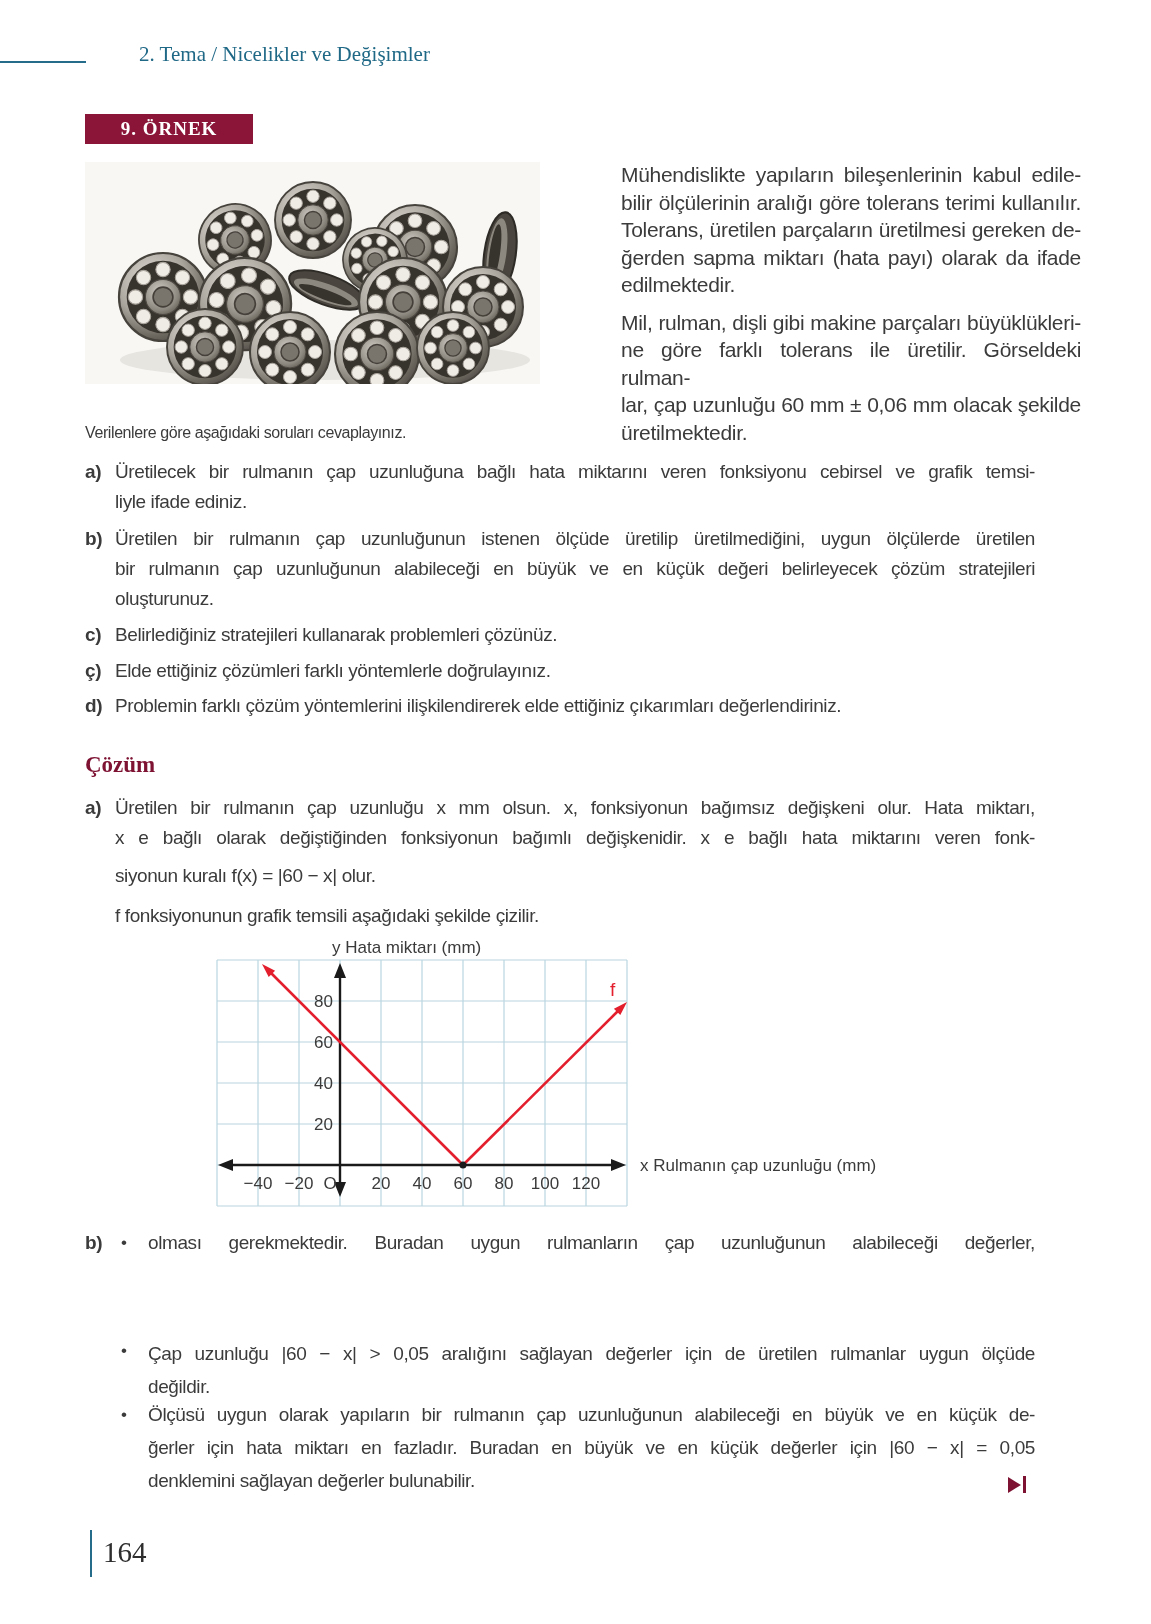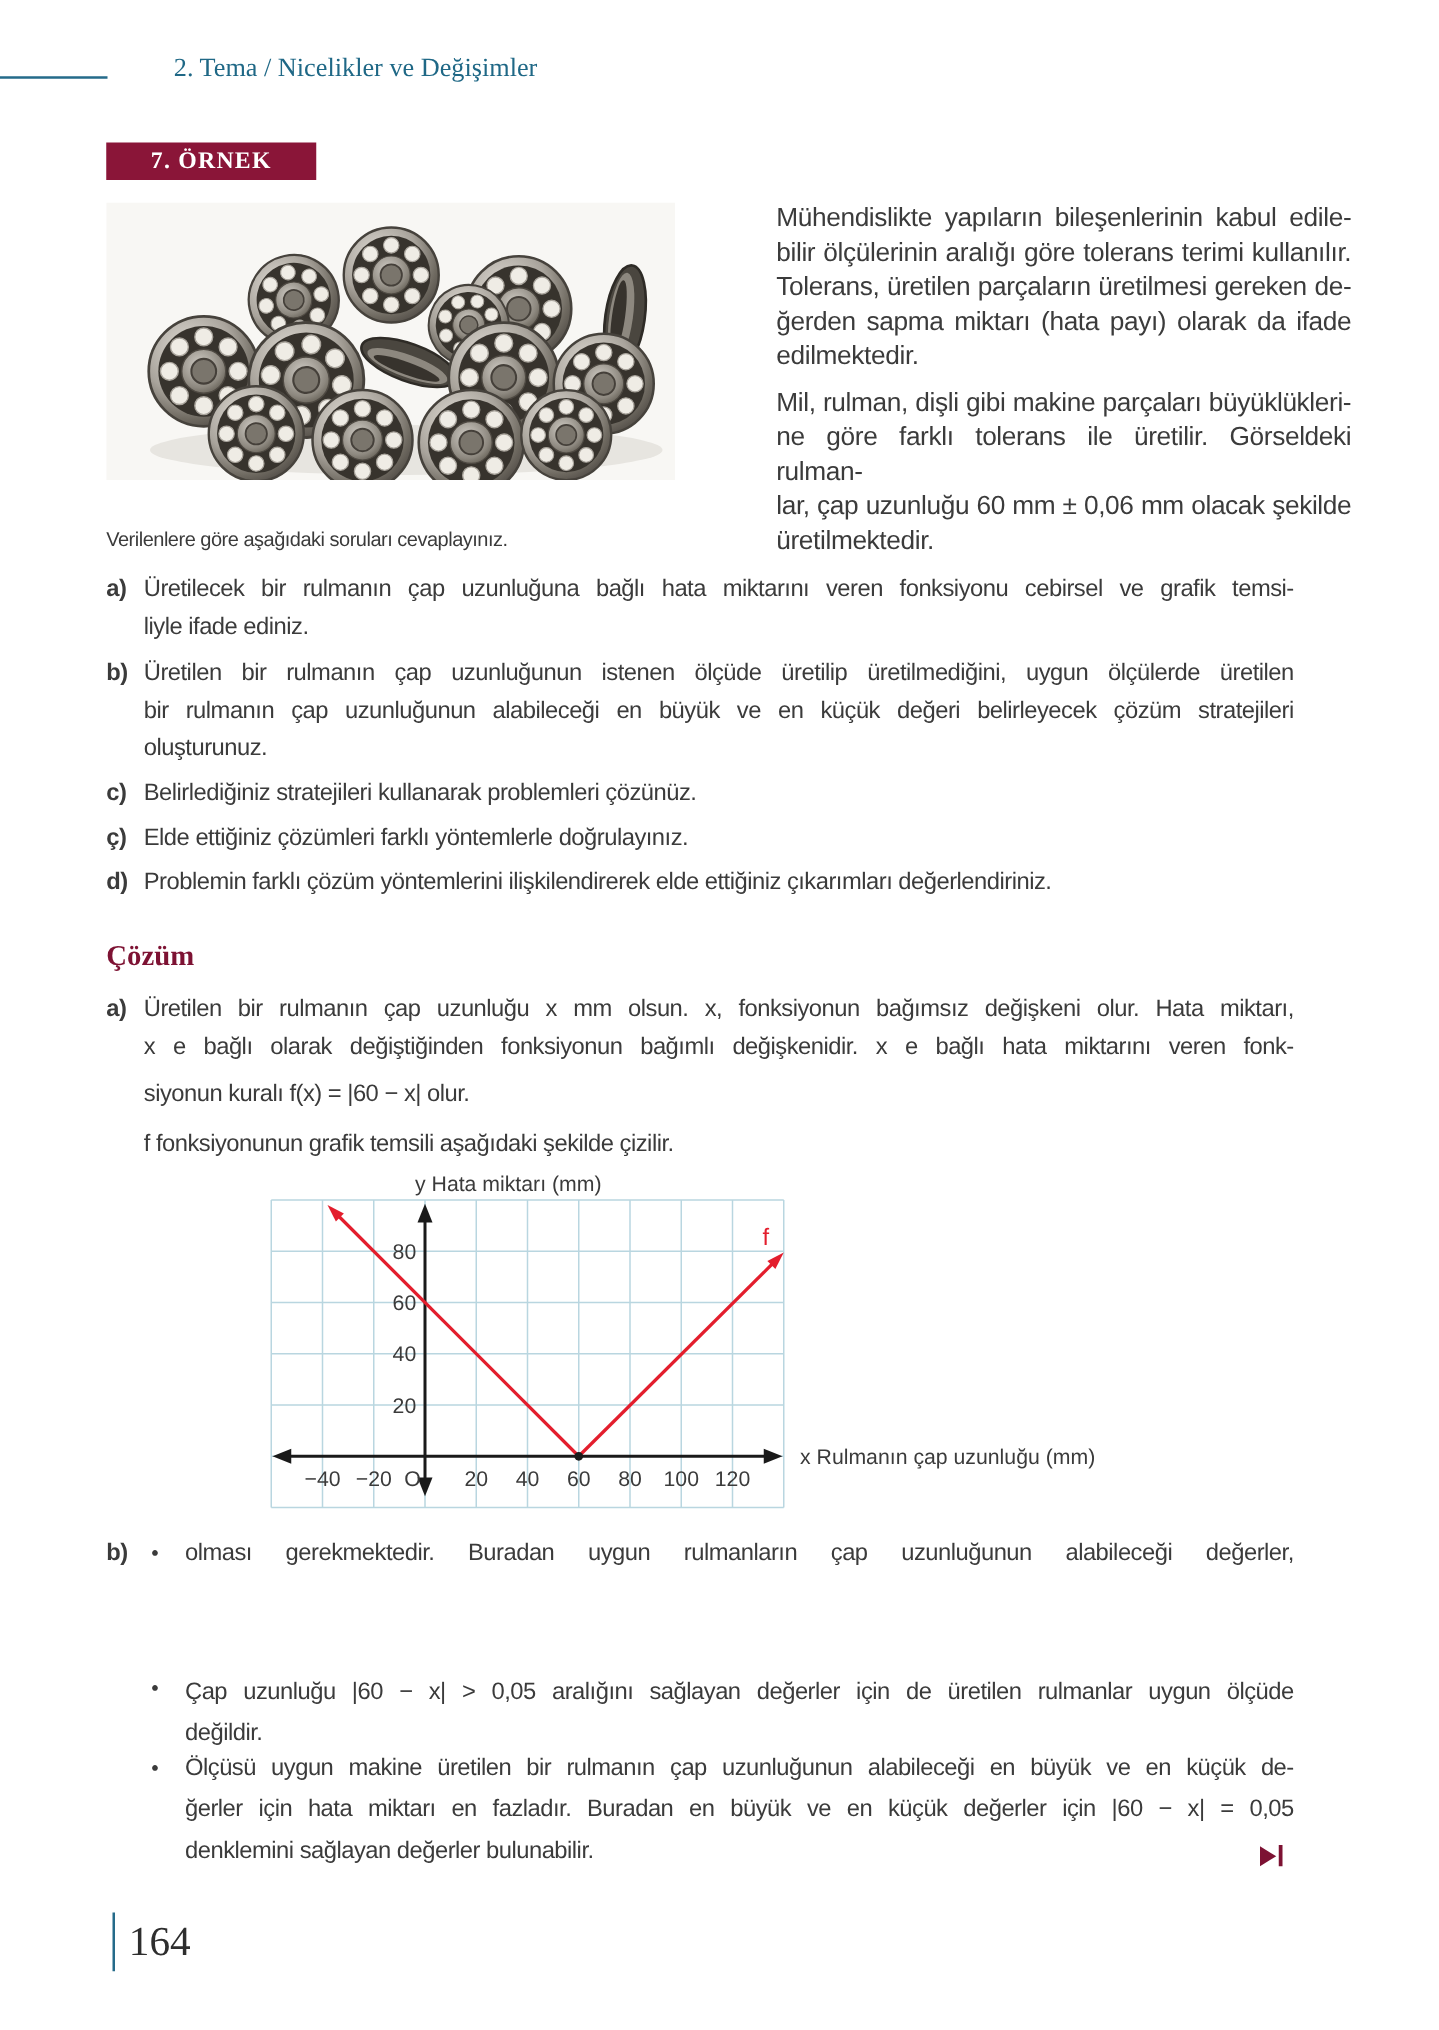--- a/index.html
+++ b/index.html
@@ -44,29 +44,29 @@
   .bitem .bdot{position:absolute; left:36px; top:0; line-height:30px; font-size:17px;}
   .mathln2{height:34px; padding-top:2px; line-height:32px;}
   
   .next{position:absolute; left:1008px; top:1476px; display:inline-flex; align-items:center;}
   .next .tri{width:0; height:0; border-left:13px solid #7d1233; border-top:8px solid transparent;
     border-bottom:8px solid transparent;}
   .next .bar{width:3px; height:17px; background:#7d1233; margin-left:2px;}
   
   .footer-rule{position:absolute; left:90px; top:1530px; height:47px; border-left:2px solid #256b8a;}
   .page-num{position:absolute; left:103px; top:1536px; font-family:"Liberation Serif", serif;
-    font-size:33px; color:#2e2e2e;}
+    font-size:29px; color:#2e2e2e;}
 </style>
 </head>
 <body>
 
 <div class="header-rule"></div>
 <div class="header-title">2. Tema / Nicelikler ve Değişimler</div>
 
-<div class="badge">7. ÖRNEK</div>
+<div class="badge">9. ÖRNEK</div>
 
 <svg class="photo" viewBox="0 0 455 222">
   <defs>
     <radialGradient id="met" cx="35%" cy="30%" r="75%">
       <stop offset="0%" stop-color="#dedad3"></stop>
         <stop offset="55%" stop-color="#a9a49c"></stop>
       <stop offset="85%" stop-color="#6e6960"></stop>
         <stop offset="100%" stop-color="#55504a"></stop>
     </radialGradient>
     <radialGradient id="met2" cx="40%" cy="35%" r="75%">
@@ -233,21 +233,21 @@
     <span class="bdot">•</span>
     <div class="ln jl">olması gerekmektedir. Buradan uygun rulmanların çap uzunluğunun alabileceği değerler,</div>
   </div>
   <div class="bitem" style="top:108px">
     <span class="bdot">•</span>
     <div class="ln jl mathln2">Çap uzunluğu |60 − x| &gt; 0,05 aralığını sağlayan değerler için de üretilen rulmanlar uygun ölçüde</div>
     <div class="ln">değildir.</div>
   </div>
   <div class="bitem" style="top:172px">
     <span class="bdot">•</span>
-    <div class="ln jl">Ölçüsü uygun makine üretilen bir rulmanın çap uzunluğunun alabileceği en büyük ve en küçük de-</div>
+    <div class="ln jl">Ölçüsü uygun olarak yapıların bir rulmanın çap uzunluğunun alabileceği en büyük ve en küçük de-</div>
     <div class="ln jl mathln2">ğerler için hata miktarı en fazladır. Buradan en büyük ve en küçük değerler için |60 − x| = 0,05</div>
     <div class="ln">denklemini sağlayan değerler bulunabilir.</div>
   </div>
 </div>
 
 <span class="next">
   <span class="tri"></span>
   <span class="bar"></span>
 </span>
 

